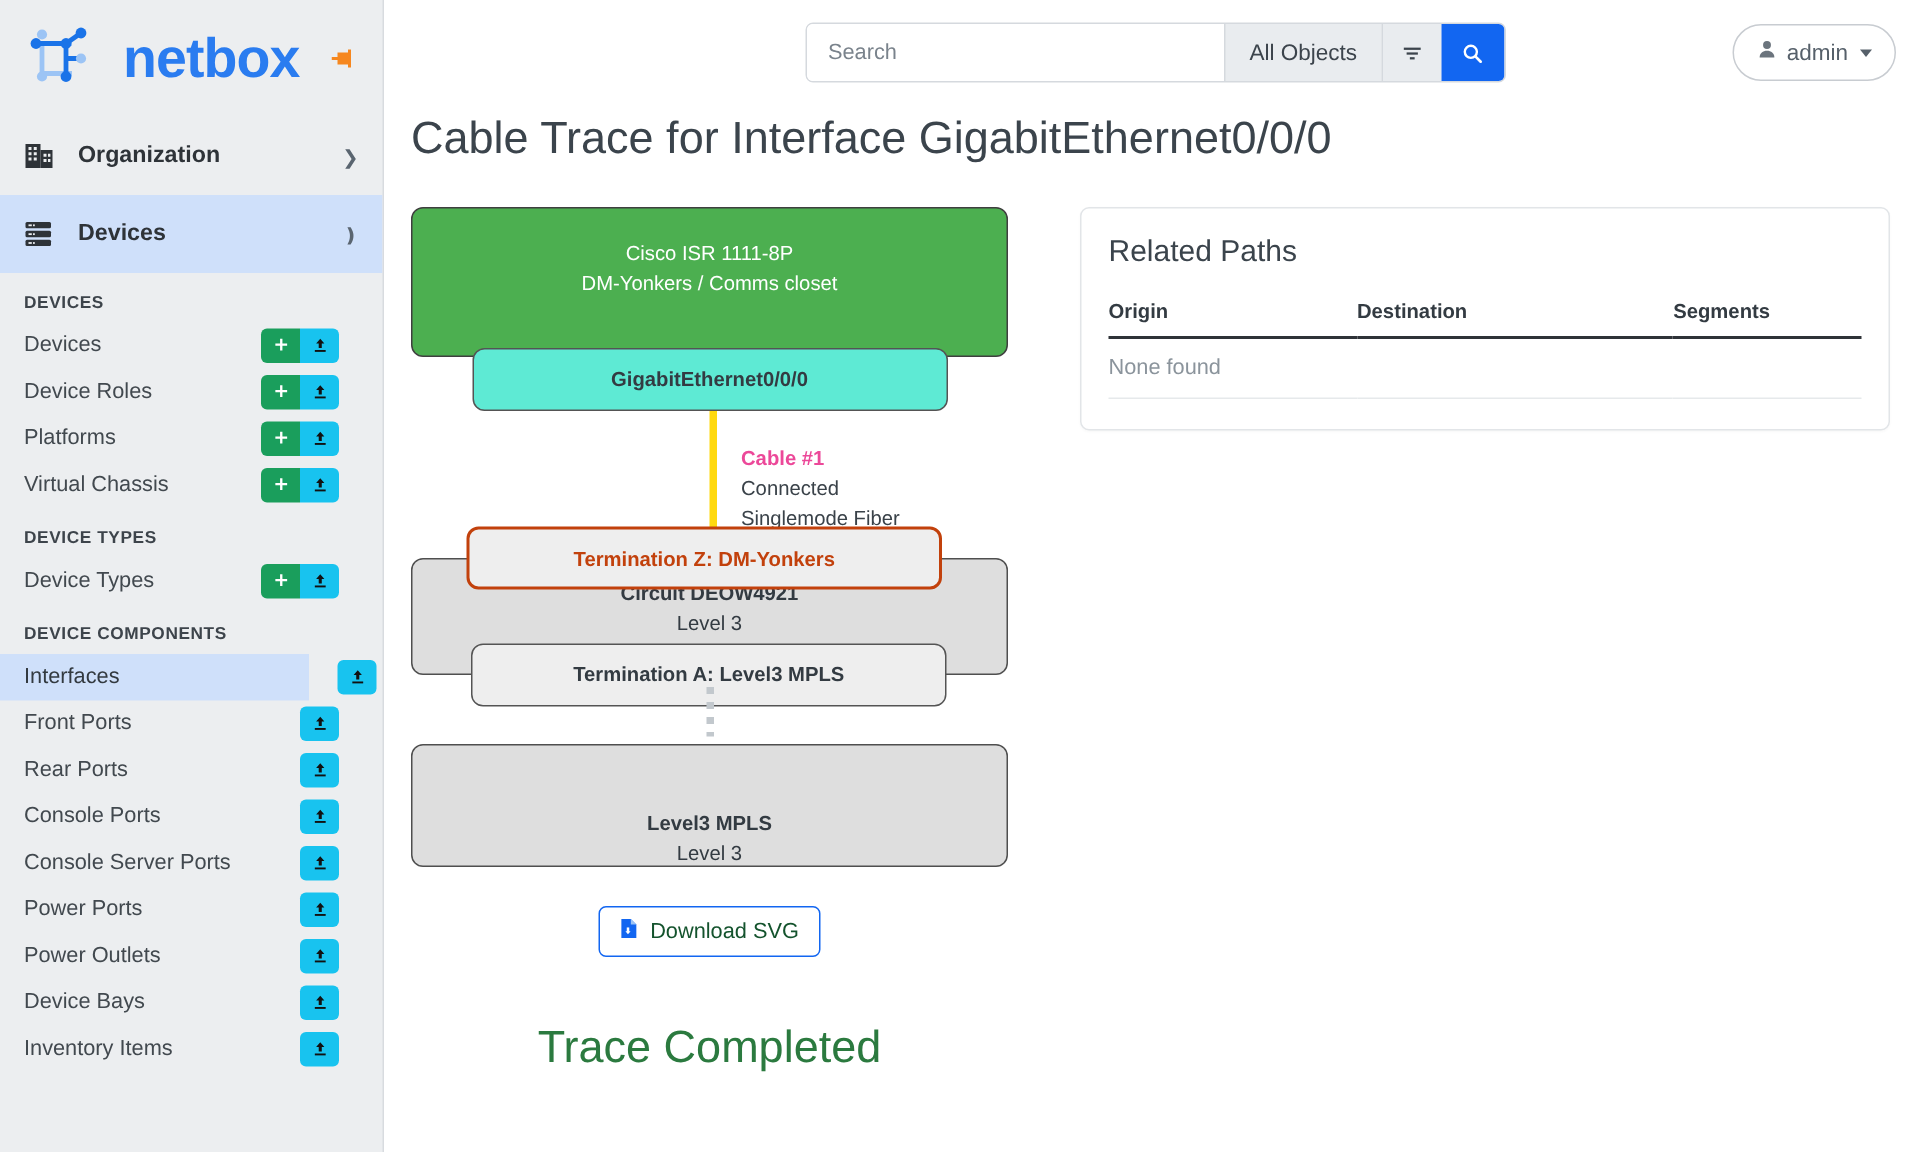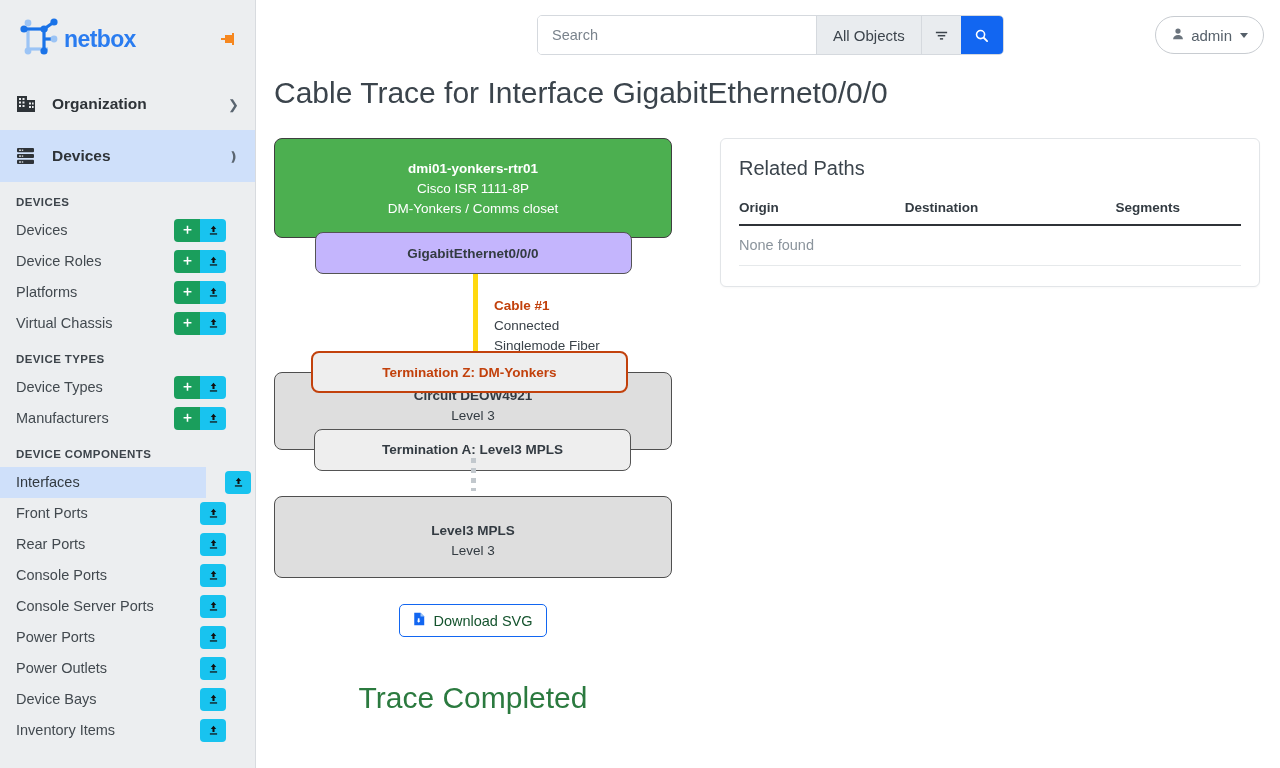--- a/index.html
+++ b/index.html
@@ -21,22 +21,22 @@
     overflow: hidden;
     position: relative;
   }
   .brand {
     height: 78px;
     display: flex; align-items: center;
     padding: 0 18px 0 18px;
   }
   .logo-mark { width: 46px; height: 44px; flex: 0 0 46px; }
   .logo-word {
-    font-size: 23px; font-weight: bold; color: #2a7cf0;
-    letter-spacing: -0.6px; margin-left: 0;
+    font-size: 37px; font-weight: bold; color: #2a7cf0;
+    letter-spacing: -0.6px; margin-left: 18px;
   }
   .pin-icon { margin-left: auto; width: 16px; height: 16px; }
 
   .nav-group {
     display: flex; align-items: center;
     height: 52px; padding: 0 16px;
     cursor: pointer;
   }
   .nav-group.active { background: #cfe0fa; }
   .nav-group .gicon { width: 26px; flex: 0 0 26px; display:flex; align-items:center; }
@@ -133,37 +133,37 @@
   .node .n1 { font-size: 13.5px; font-weight: bold; }
   .node .n2, .node .n3 { font-size: 13.5px; font-weight: normal; }
   .dev-box {
     background: #4caf50; color: #ffffff;
     height: 100px; padding-top: 22px;
     border-color: #3f3f3f;
   }
   .dev-box .n1 { margin-bottom: 5px; }
   .dev-box .n2 { margin-bottom: 5px; }
   .term-box {
-    background: #c4b5fd; color: #333b42;
+    background: #5eead4; color: #333b42;
     width: 317px; height: 42px; line-height: 40px;
     margin: -6px auto 0 auto;
     border-color: #545454;
   }
   .term-box .n1 { font-size: 13.5px; font-weight: bold; }
 
   .cable-zone { position: relative; height: 98px; }
   .cable-line {
     position: absolute; left: 199px; top: 0;
     width: 5px; height: 98px; background: #ffd90f;
   }
   .cable-label {
     position: absolute; left: 220px; top: 22px;
     text-align: left; line-height: 20px;
   }
-  .cable-label .cl1 { font-size: 13.5px; font-weight: bold; color: #c2410c; }
+  .cable-label .cl1 { font-size: 13.5px; font-weight: bold; color: #ec4899; }
   .cable-label .cl2, .cable-label .cl3 { font-size: 13.5px; color: #3a4249; }
 
   .circuit-wrap { position: relative; }
   .circuit-box {
     background: #dedede; border: 1px solid #4f4f4f; border-radius: 8px;
     height: 78px; text-align: center; padding-top: 15px;
     color: #333b42;
   }
   .circuit-box .c1 { font-size: 13.5px; font-weight: bold; }
   .circuit-box .c2 { font-size: 13.5px; margin-top: 5px; }
@@ -183,21 +183,21 @@
   .dot-zone { position: relative; height: 46px; }
   .dot-line {
     position: absolute; left: 197px; top: 8px;
     width: 5px; height: 33px;
     background-image: linear-gradient(#c2c8cd 50%, rgba(255,255,255,0) 0%);
     background-size: 5px 10px; background-repeat: repeat-y;
   }
 
   .prov-box {
     background: #dedede; border: 1px solid #4f4f4f; border-radius: 8px;
-    height: 82px; text-align: center; padding-top: 26px; color: #333b42;
+    height: 82px; text-align: center; padding-top: 44px; color: #333b42;
   }
   .prov-box .p1 { font-size: 13.5px; font-weight: bold; }
   .prov-box .p2 { font-size: 13.5px; margin-top: 5px; }
 
   .dl-wrap { text-align: center; margin-top: 26px; }
   .dl-btn {
     display: inline-flex; align-items: center; gap: 7px;
     border: 1px solid #1266f1; border-radius: 5px;
     color: #14532d; background: #fff;
     font-size: 14.5px; padding: 7px 13px; cursor: pointer;
@@ -372,36 +372,20 @@
               <path d="M7 1l3.5 4H8.3v4H5.7V5H3.5z" fill="#111"></path>
               <rect x="2.4" y="10.6" width="9.2" height="1.6" fill="#111"></rect>
             </svg>
           </span>
       </span>
     </div>
 
     <div class="sec-head">Device Types</div>
     <div class="sb-row">
       <span class="lbl">Device Types</span>
-      <span class="btnpair">
-        <span class="btn-add">
-            <svg viewBox="0 0 14 14" width="11" height="11">
-              <path d="M6 1h2v4h4v2H8v4H6V7H2V5h4z" fill="#fff"></path>
-            </svg>
-          </span>
-        <span class="btn-imp">
-            <svg viewBox="0 0 14 14" width="11" height="11">
-              <path d="M7 1l3.5 4H8.3v4H5.7V5H3.5z" fill="#111"></path>
-              <rect x="2.4" y="10.6" width="9.2" height="1.6" fill="#111"></rect>
-            </svg>
-          </span>
-      </span>
-    </div>
-    <div class="sb-row">
-      <span class="lbl">Manufacturers</span>
       <span class="btnpair">
         <span class="btn-add">
             <svg viewBox="0 0 14 14" width="11" height="11">
               <path d="M6 1h2v4h4v2H8v4H6V7H2V5h4z" fill="#fff"></path>
             </svg>
           </span>
         <span class="btn-imp">
             <svg viewBox="0 0 14 14" width="11" height="11">
               <path d="M7 1l3.5 4H8.3v4H5.7V5H3.5z" fill="#111"></path>
               <rect x="2.4" y="10.6" width="9.2" height="1.6" fill="#111"></rect>
@@ -545,21 +529,20 @@
     </div>
 
     <h1 class="page-title">Cable Trace for Interface GigabitEthernet0/0/0</h1>
 
     <div class="content">
 
       <div class="col-left">
         <div class="trace">
 
           <div class="node dev-box">
-            <div class="n1">dmi01-yonkers-rtr01</div>
             <div class="n2">Cisco ISR 1111-8P</div>
             <div class="n3">DM-Yonkers / Comms closet</div>
           </div>
 
           <div class="node term-box">
             <span class="n1">GigabitEthernet0/0/0</span>
           </div>
 
           <div class="cable-zone">
             <div class="cable-line"></div>

